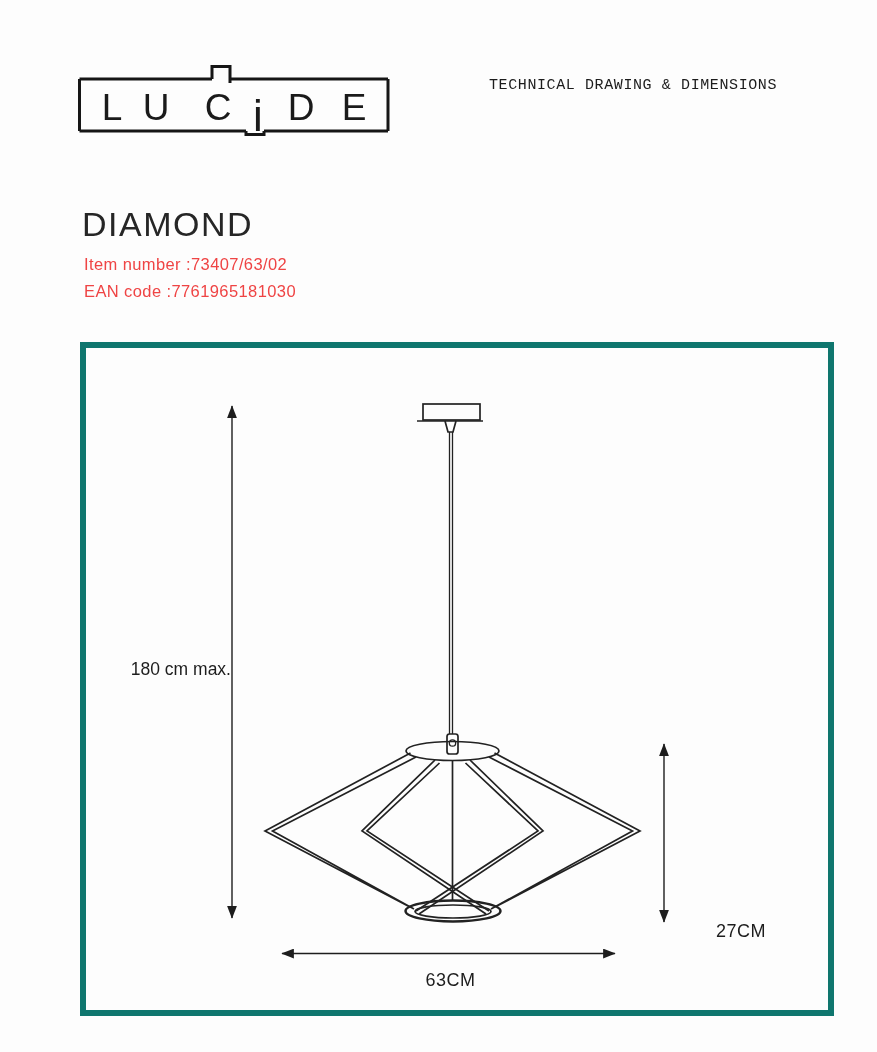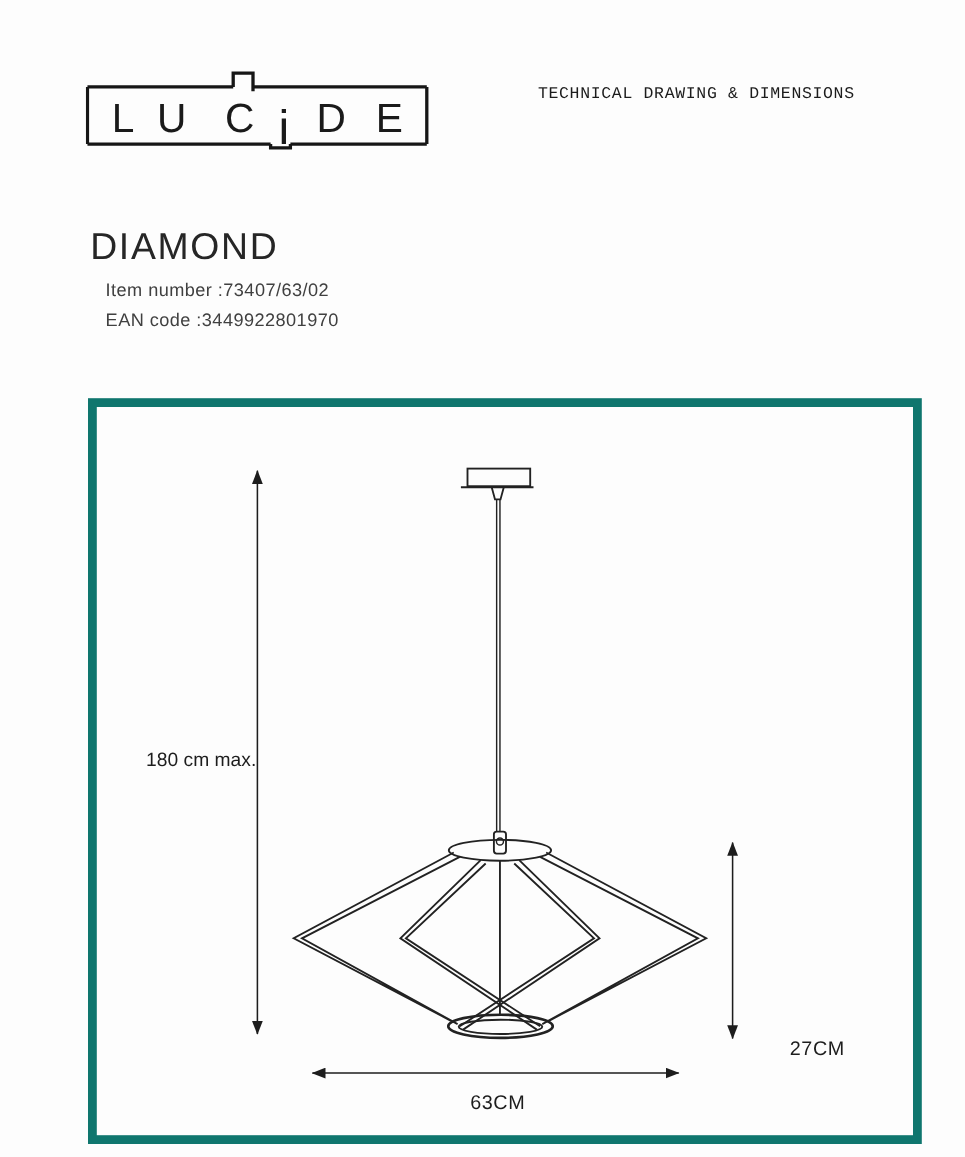--- a/index.html
+++ b/index.html
@@ -21,25 +21,25 @@
   .doc-title{
     left:489px;top:77px;font-size:15px;letter-spacing:0.6px;
     color:#1c1c1c;white-space:nowrap;font-family:Liberation Mono, monospace;
   }
   
   .product-name{
     left:82px;top:205px;font-size:34px;letter-spacing:1.5px;
     color:#262626;white-space:nowrap;
   }
   .meta{left:84px;top:251px;font-size:16.5px;line-height:26.5px;
-    letter-spacing:0.4px;color:#404040;margin-left:12px;}
+    letter-spacing:0.4px;color:#ef4444;}
   
   .drawing-box{
-    left:80px;top:362px;width:742px;height:662px;
-    border:8px solid #0f766e;background:transparent;
+    left:80px;top:342px;width:742px;height:662px;
+    border:6px solid #0f766e;background:transparent;
   }
   .drawing-svg{display:block;width:742px;height:662px;}
   .drawing-svg .ln{fill:none;stroke:#222;stroke-width:1.7;}
   .drawing-svg .thin{stroke-width:1.3;}
   .drawing-svg .thick{stroke-width:2.4;}
   .drawing-svg .dim{fill:none;stroke:#1d1d1d;stroke-width:1.4;}
   .drawing-svg .dim-arrow{fill:#1d1d1d;stroke:none;}
   .drawing-svg text{fill:#1d1d1d;font-family:"Liberation Sans",sans-serif;}
   .dim-label{font-size:17.5px;}
   .dim-label-cm{font-size:18px;letter-spacing:0.5px;}
@@ -57,21 +57,21 @@
   <text class="logo-letter" x="223" y="62" text-anchor="middle">D</text>
   <text class="logo-letter" x="276" y="62" text-anchor="middle">E</text>
 </svg>
 
 <div class="abs doc-title">TECHNICAL DRAWING &amp; DIMENSIONS</div>
 
 <div class="abs product-name">DIAMOND</div>
 
 <div class="abs meta">
   <div><span>Item number :</span><span>73407/63/02</span></div>
-  <div><span>EAN code :</span><span>3449922801970</span></div>
+  <div><span>EAN code :</span><span>7761965181030</span></div>
 </div>
 
 <div class="abs drawing-box">
   <svg class="drawing-svg" viewBox="0 0 742 662" xmlns="http://www.w3.org/2000/svg">
     <defs>
       <marker id="mEnd" markerWidth="10" markerHeight="8" refX="8.5" refY="3.5" orient="auto">
         <path class="dim-arrow" d="M0,0 L9,3.5 L0,7 Z"></path>
       </marker>
       <marker id="mStart" markerWidth="10" markerHeight="8" refX="0.5" refY="3.5" orient="auto">
         <path class="dim-arrow" d="M9,0 L0,3.5 L9,7 Z"></path>

